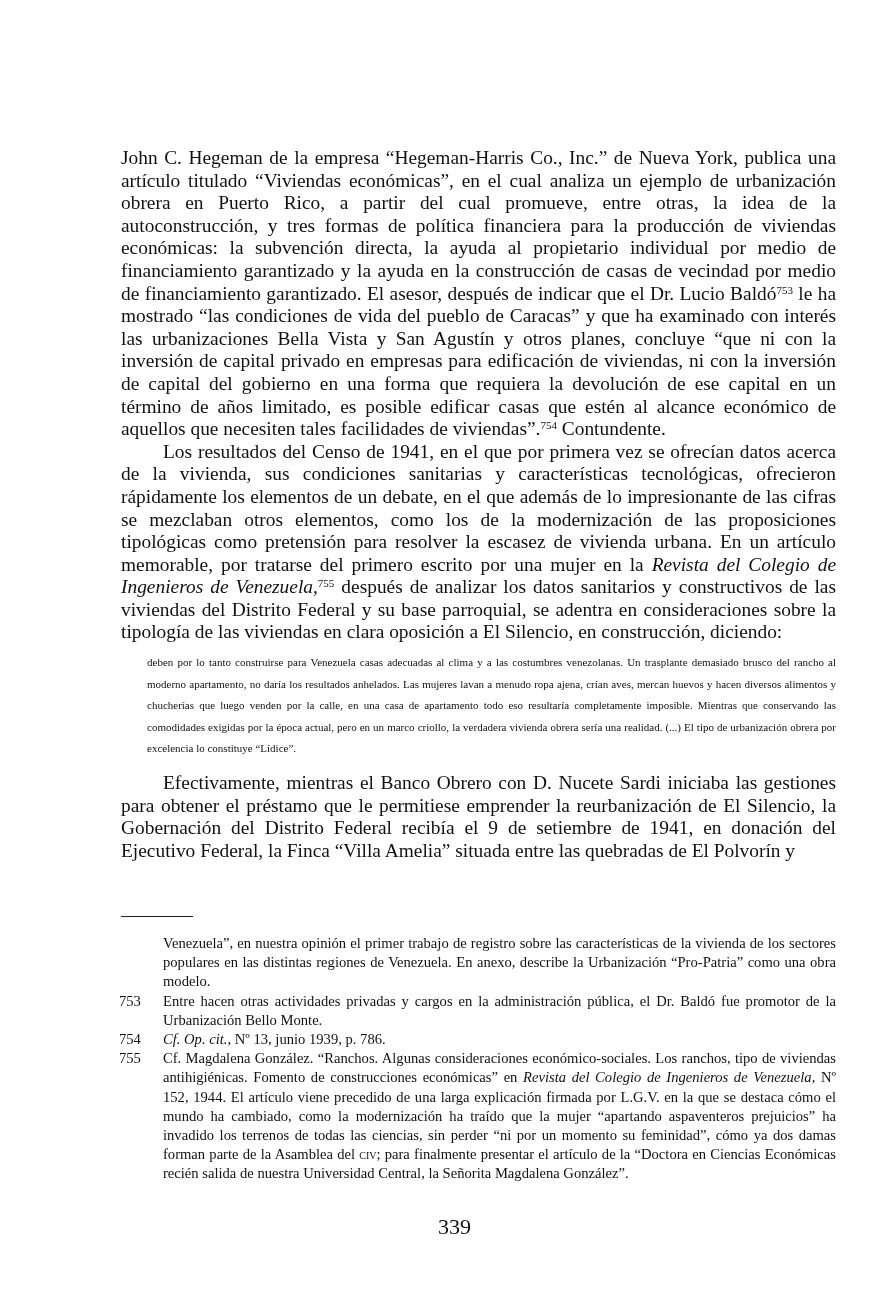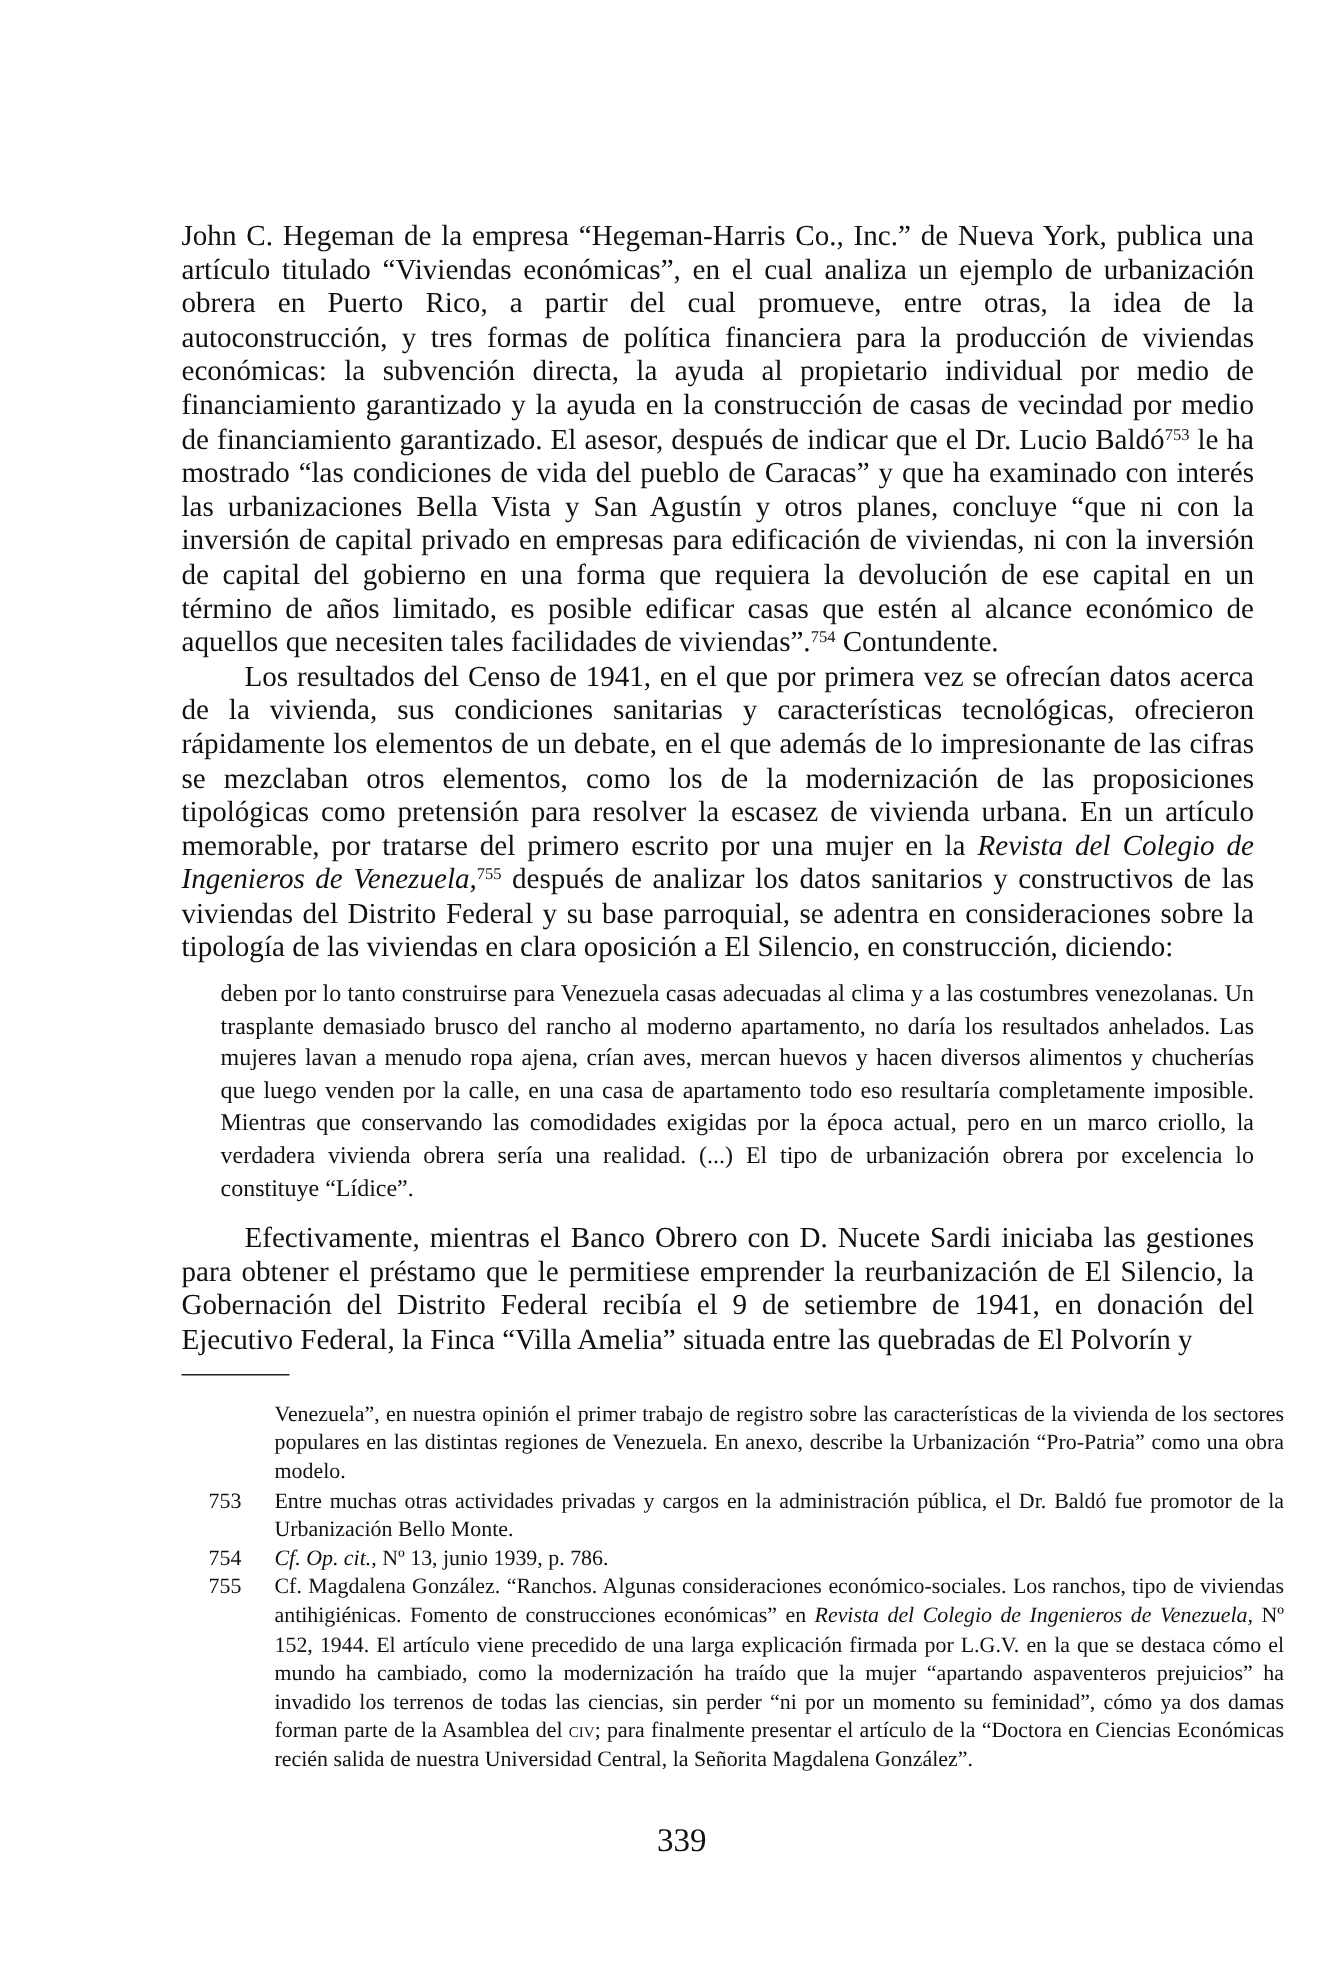--- a/index.html
+++ b/index.html
@@ -1,24 +1,24 @@
 <!DOCTYPE html>
 <html><head>
 <meta charset="utf-8">
 <style>
   html, body { margin: 0; padding: 0; background: #ffffff; }
   body { width: 881px; height: 1313px; position: relative; overflow: hidden; color: #111; font-family: "Liberation Serif", serif; }
   .page { position: absolute; left: 121px; top: 113px; width: 715px; margin-top: 34px; }
   .body-p { font-size: 19.4px; line-height: 22.6px; text-align: justify; margin: 0; }
   .indent { text-indent: 42px; }
-  .quote { font-size: 16px; line-height: 21.6px; text-align: justify; margin: 8px 0 12px 26px; }
+  .quote { font-size: 11px; line-height: 21.6px; text-align: justify; margin: 8px 0 12px 26px; }
   sup.fn { font-size: 11px; vertical-align: 6px; line-height: 0; }
   i { font-style: italic; }
   .sep { position: absolute; left: 121px; top: 916px; width: 72px; height: 1px; background: #222; }
-  .footnotes { position: absolute; left: 119px; top: 934px; width: 717px; font-size: 14.6px; line-height: 19.2px; margin-left: 20px; }
+  .footnotes { position: absolute; left: 119px; top: 934px; width: 717px; font-size: 14.6px; line-height: 19.2px; }
   .fn-row { display: flex; }
   .fn-num { width: 44px; flex: 0 0 44px; }
   .fn-text { flex: 1; text-align: justify; }
   .page-number { position: absolute; left: 0; width: 881px; top: 1214px; text-align: center; font-size: 22px; padding-left: 14px; }
   .sc { font-variant: small-caps; }
 </style>
 </head>
 <body>
 
 <div class="page">
@@ -33,21 +33,21 @@
 
 <div class="sep"></div>
 
 <div class="footnotes">
   <div class="fn-row">
     <span class="fn-num"></span>
     <span class="fn-text">Venezuela”, en nuestra opinión  el  primer trabajo de registro sobre las características de la vivienda de los sectores populares en las distintas regiones de Venezuela. En anexo, describe la Urbanización “Pro-Patria” como una obra modelo.</span>
   </div>
   <div class="fn-row">
     <span class="fn-num">753</span>
-    <span class="fn-text">Entre muchas otras actividades privadas y cargos en la administración pública, el Dr. Baldó fue promotor de la Urbanización Bello Monte.</span>
+    <span class="fn-text">Entre hacen otras actividades privadas y cargos en la administración pública, el Dr. Baldó fue promotor de la Urbanización Bello Monte.</span>
   </div>
   <div class="fn-row">
     <span class="fn-num">754</span>
     <span class="fn-text"><i>Cf. Op. cit.,</i><span> Nº 13, junio 1939, p. 786.</span></span>
   </div>
   <div class="fn-row">
     <span class="fn-num">755</span>
     <span class="fn-text"><span>Cf. Magdalena González. “Ranchos. Algunas consideraciones económico-sociales. Los ranchos, tipo de viviendas antihigiénicas. Fomento de construcciones económicas” en </span><i>Revista del Colegio de Ingenieros de Venezuela,</i><span>  Nº 152, 1944. El artículo viene precedido de una larga explicación firmada por L.G.V. en la que se destaca cómo el mundo ha cambiado, como la modernización ha traído que la mujer “apartando aspaventeros prejuicios” ha invadido los terrenos de todas las ciencias, sin perder “ni por un momento su  feminidad”, cómo ya dos damas forman parte de la Asamblea del </span><span class="sc">civ</span><span>; para finalmente presentar el artículo de la  “Doctora en Ciencias Económicas recién salida de nuestra Universidad Central, la Señorita Magdalena González”.</span></span>
   </div>
 </div>

